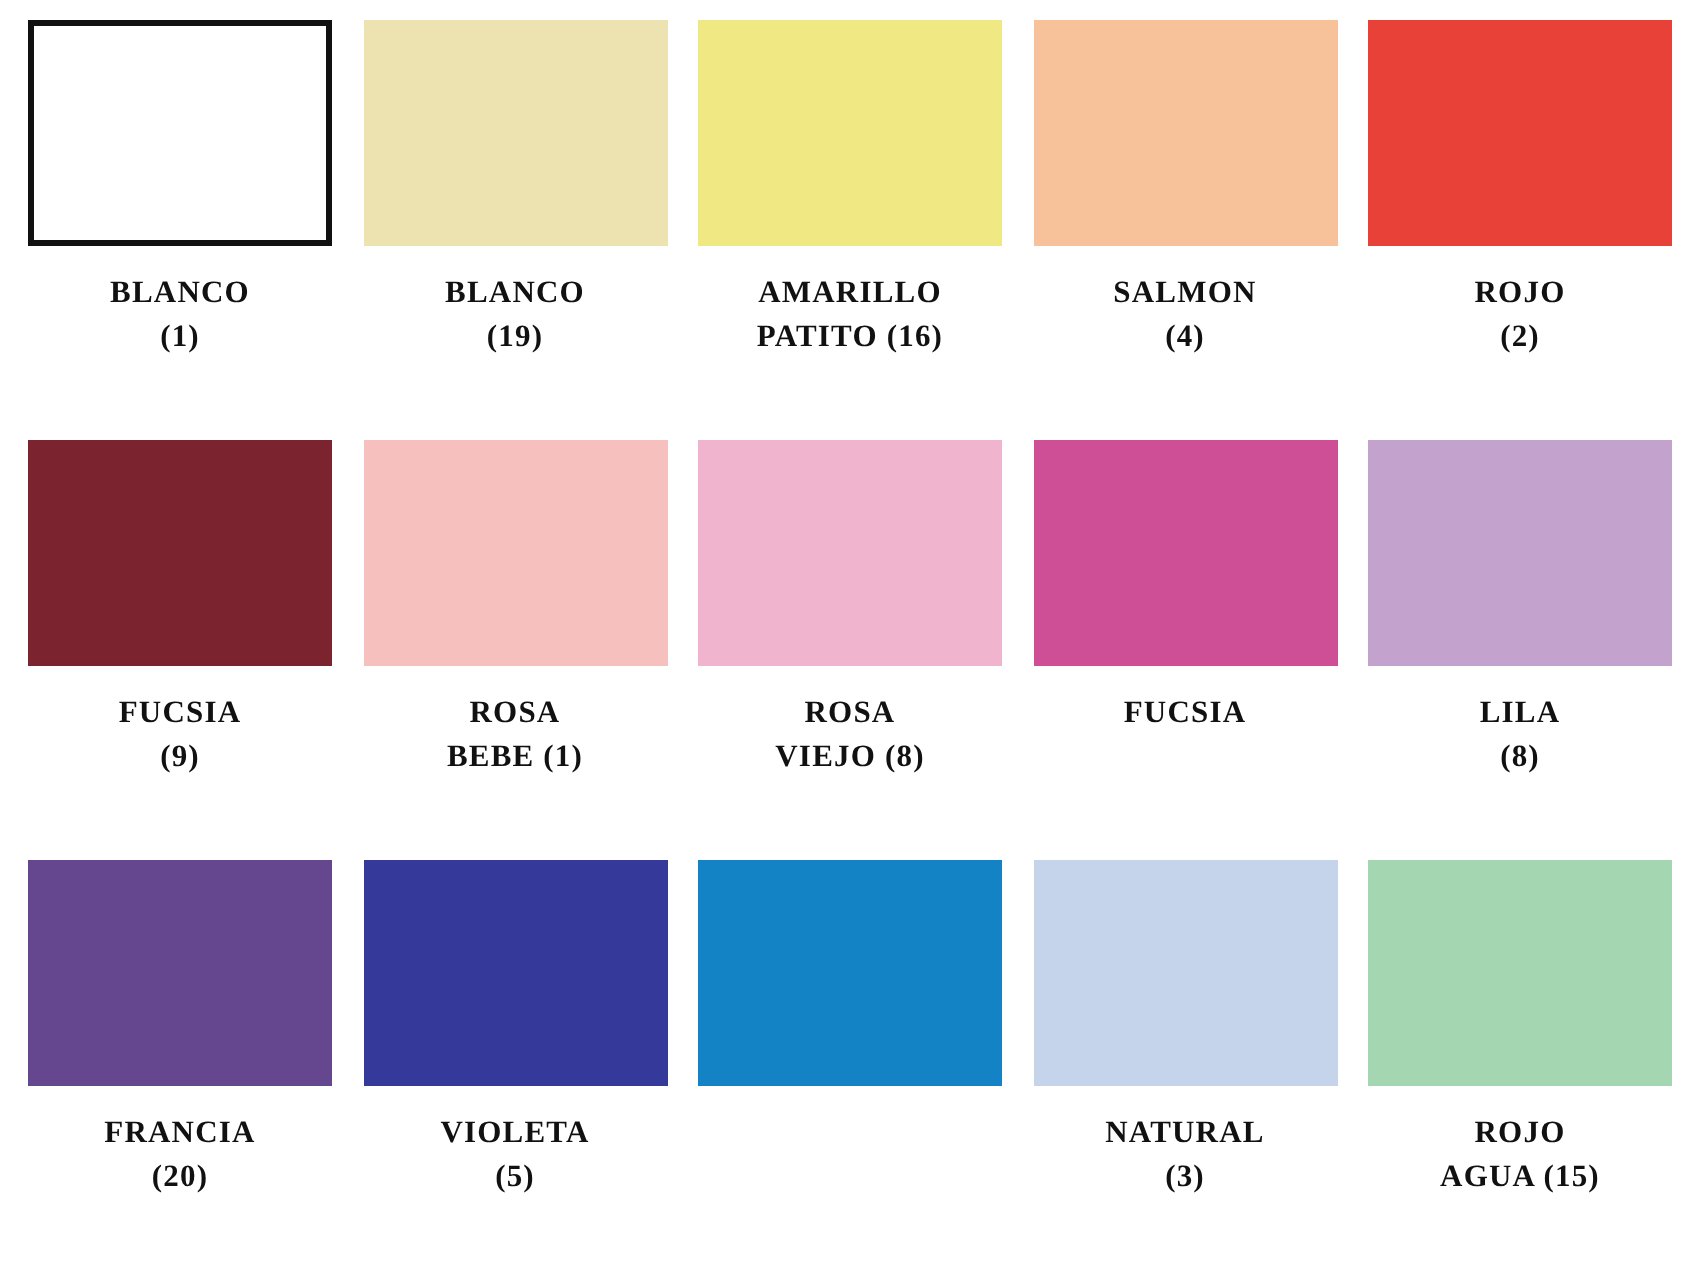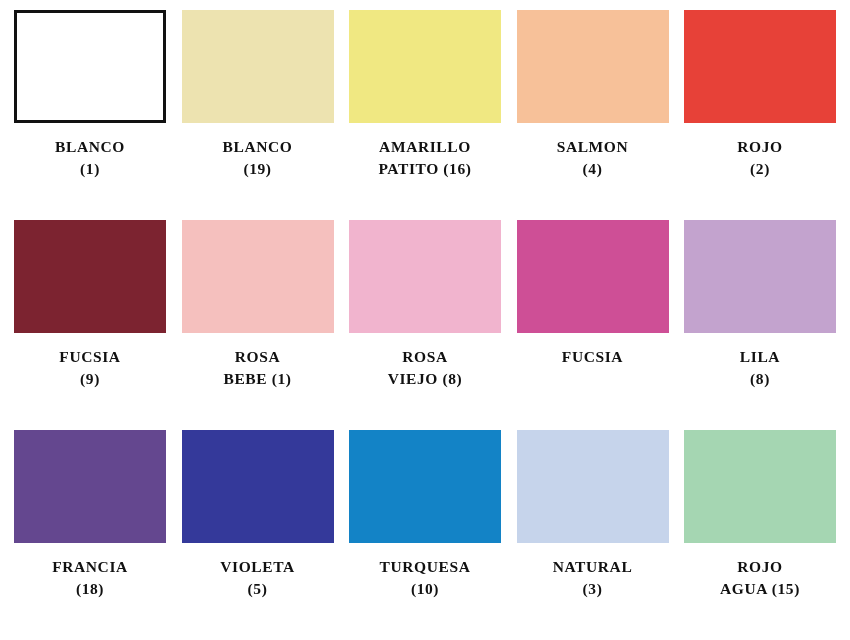--- a/index.html
+++ b/index.html
@@ -134,36 +134,32 @@
           <span class="caption-line">LILA</span>
           <span class="caption-line">(8)</span>
         </div>
       </div>
     </div>
   <div class="swatch-row">
       <div class="swatch-cell">
         <div class="swatch-chip" style="background-color: rgb(100, 71, 143);"></div>
         <div class="swatch-caption">
           <span class="caption-line">FRANCIA</span>
-          <span class="caption-line">(18)</span>
+          <span class="caption-line">(20)</span>
         </div>
       </div>
       <div class="swatch-cell">
         <div class="swatch-chip" style="background-color: rgb(52, 57, 154);"></div>
         <div class="swatch-caption">
           <span class="caption-line">VIOLETA</span>
           <span class="caption-line">(5)</span>
         </div>
       </div>
       <div class="swatch-cell">
         <div class="swatch-chip" style="background-color: rgb(19, 131, 198);"></div>
-        <div class="swatch-caption">
-          <span class="caption-line">TURQUESA</span>
-          <span class="caption-line">(10)</span>
-        </div>
       </div>
       <div class="swatch-cell">
         <div class="swatch-chip" style="background-color: rgb(198, 212, 235);"></div>
         <div class="swatch-caption">
           <span class="caption-line">NATURAL</span>
           <span class="caption-line">(3)</span>
         </div>
       </div>
       <div class="swatch-cell">
         <div class="swatch-chip" style="background-color: rgb(165, 214, 178);"></div>

